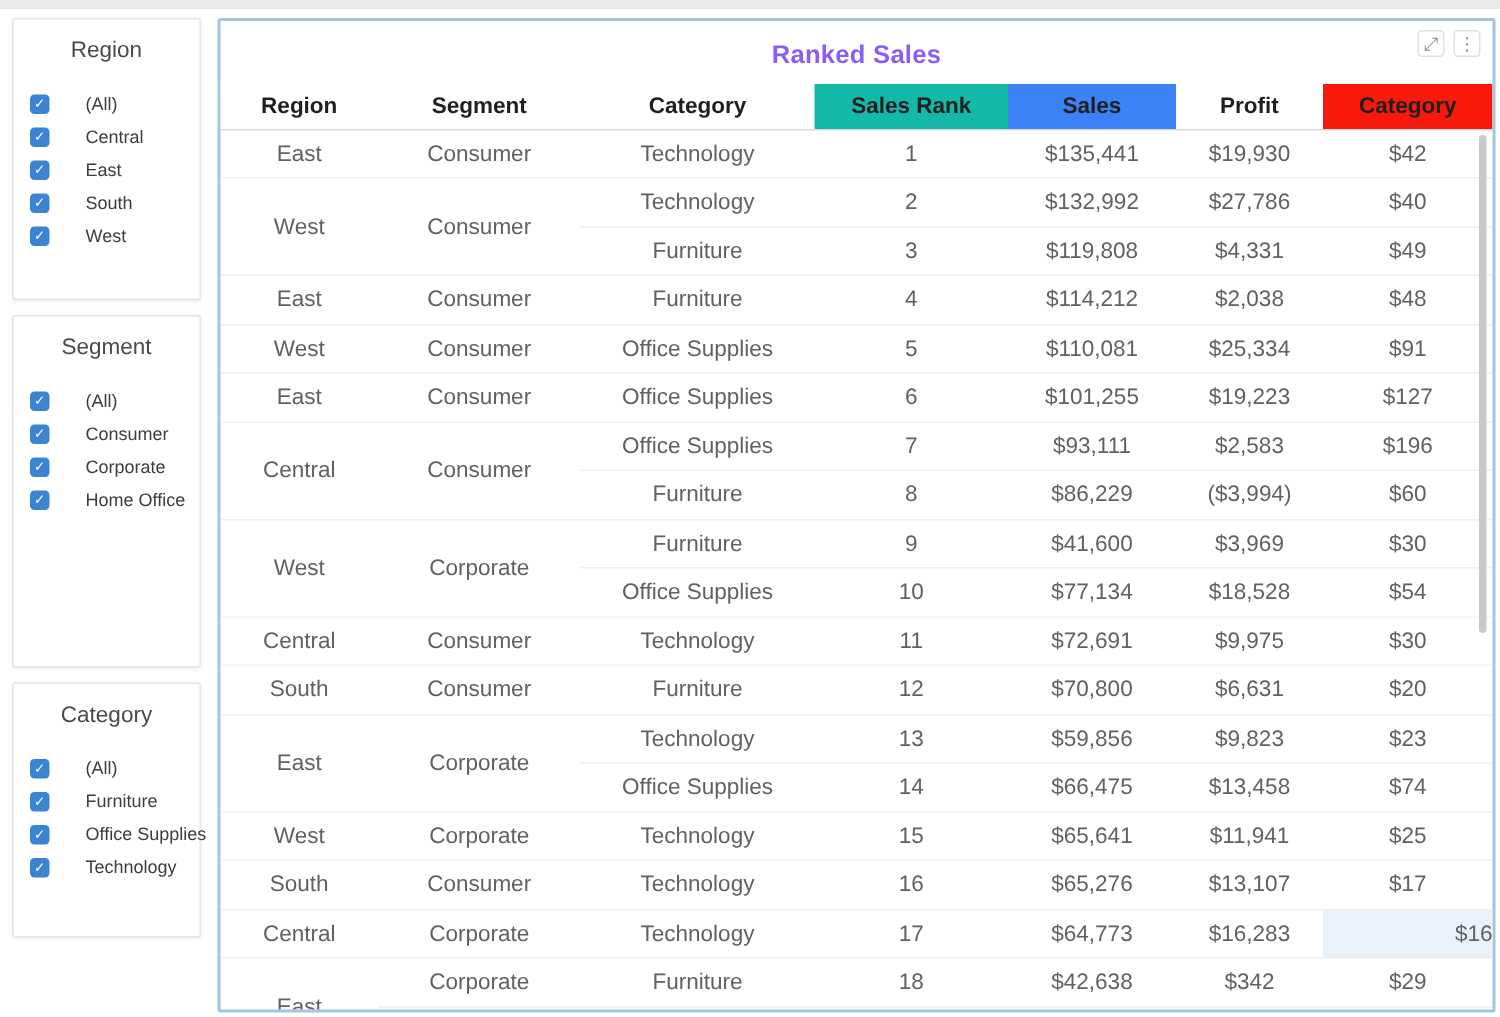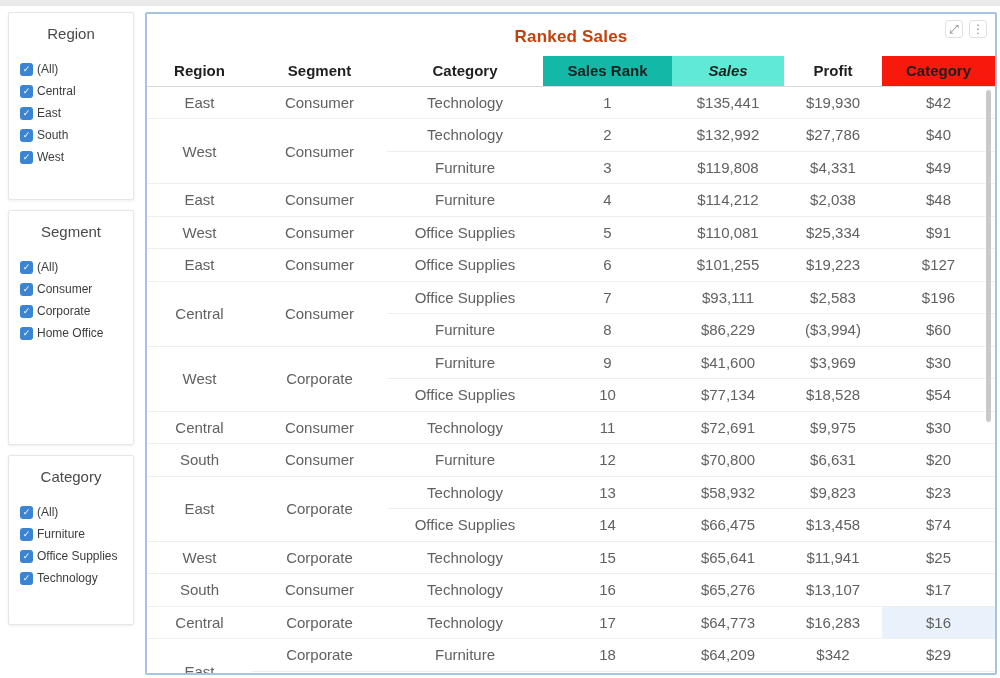--- a/index.html
+++ b/index.html
@@ -19,48 +19,48 @@
   .filter-card.c0 { height:188px; }
   .filter-card.c1 { height:235px; }
   .filter-card.c2 { height:170px; }
   .filter-title { text-align:center; font-size:15px; color:#4a4a4a; }
   .filter-list { margin-top:16px; padding-left:11px; }
   .filter-item { display:flex; align-items:center; height:22px; cursor:pointer; }
   .cb {
     width:13px; height:13px; border-radius:3px; flex:0 0 13px;
     color:#fff; font-size:9px; line-height:13px; text-align:center;
   }
-  .cb-label { margin-left:4px; font-size:12px; color:#3d3d3d; white-space:nowrap; }
+  .cb-label { margin-left:24px; font-size:12px; color:#3d3d3d; white-space:nowrap; }
 
   
   .table-card {
     position:absolute; left:145px; top:12px; width:852px; height:663px;
     background:#fff; border:2px solid #a6c3e2; border-radius:2px; overflow:hidden;
   }
   .visual-header { position:relative; height:42px; }
   .visual-title {
-    margin:0; text-align:center; font-size:17px; font-weight:bold; color:#c2410c;
+    margin:0; text-align:center; font-size:17px; font-weight:bold; color:#8b5cf6;
     line-height:46px; letter-spacing:.2px;
   }
   .visual-actions { position:absolute; top:6px; right:8px; display:flex; gap:6px; }
   .v-icon {
     width:18px; height:18px; border:1px solid #e0e0e0; border-radius:3px;
     color:#8a8a8a; font-size:12px; line-height:16px; text-align:center; cursor:pointer; background:#fff;
   }
   table { border-collapse:collapse; table-layout:fixed; width:848px; }
   th {
     height:30px; padding:0; font-size:15px; font-weight:bold; color:#1f1f1f;
     text-align:center; background:#fff; border-bottom:1px solid #d9d9d9;
   }
   td {
     height:32.5px; padding:0; font-size:15px; color:#616161; text-align:center;
     border-top:1px solid #efefef; vertical-align:middle; white-space:nowrap;
   }
   tbody tr:first-child td { border-top:none; }
-  td.hl { background:#e9f2fb; }
+  td.hl { background:#e9f2fb;text-align:right; }
   .scroll-thumb {
     position:absolute; right:4px; top:76px; width:5px; height:332px;
     background:#c9c9c9; border-radius:3px; cursor:pointer;
   }
 </style>
 </head>
 <body>
 
 <div class="top-strip"></div>
 
@@ -151,21 +151,21 @@
         <col style="width:112px">
         <col style="width:98px">
         <col style="width:113px">
     </colgroup>
     <thead>
         <tr>
           <th>Region</th>
           <th>Segment</th>
           <th>Category</th>
           <th style="background: #14b8a6;">Sales Rank</th>
-          <th style="background: #5eead4; font-style: italic;">Sales</th>
+          <th style="background: #3b82f6;">Sales</th>
           <th>Profit</th>
           <th style="background: rgb(247, 25, 12);">Category</th>
         </tr>
       </thead>
     <tbody>
         <tr>
           <td>East</td>
           <td>Consumer</td>
           <td>Technology</td>
           <td>1</td>
@@ -264,21 +264,21 @@
           <td>12</td>
           <td>$70,800</td>
           <td>$6,631</td>
           <td>$20</td>
         </tr>
         <tr>
           <td rowspan="2">East</td>
           <td rowspan="2">Corporate</td>
           <td>Technology</td>
           <td>13</td>
-          <td>$58,932</td>
+          <td>$59,856</td>
           <td>$9,823</td>
           <td>$23</td>
         </tr>
         <tr>
           <td>Office Supplies</td>
           <td>14</td>
           <td>$66,475</td>
           <td>$13,458</td>
           <td>$74</td>
         </tr>
@@ -307,21 +307,21 @@
           <td>17</td>
           <td>$64,773</td>
           <td>$16,283</td>
           <td class="hl">$16</td>
         </tr>
         <tr>
           <td rowspan="2">East</td>
           <td>Corporate</td>
           <td>Furniture</td>
           <td>18</td>
-          <td>$64,209</td>
+          <td>$42,638</td>
           <td>$342</td>
           <td>$29</td>
         </tr>
         <tr>
           <td></td>
           <td></td>
           <td></td>
           <td></td>
           <td></td>
           <td></td>

